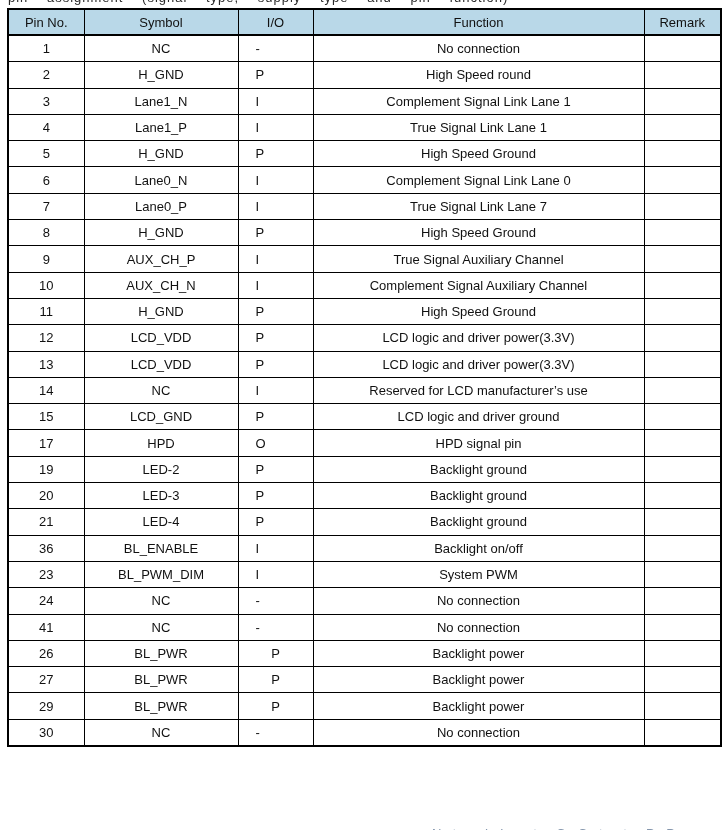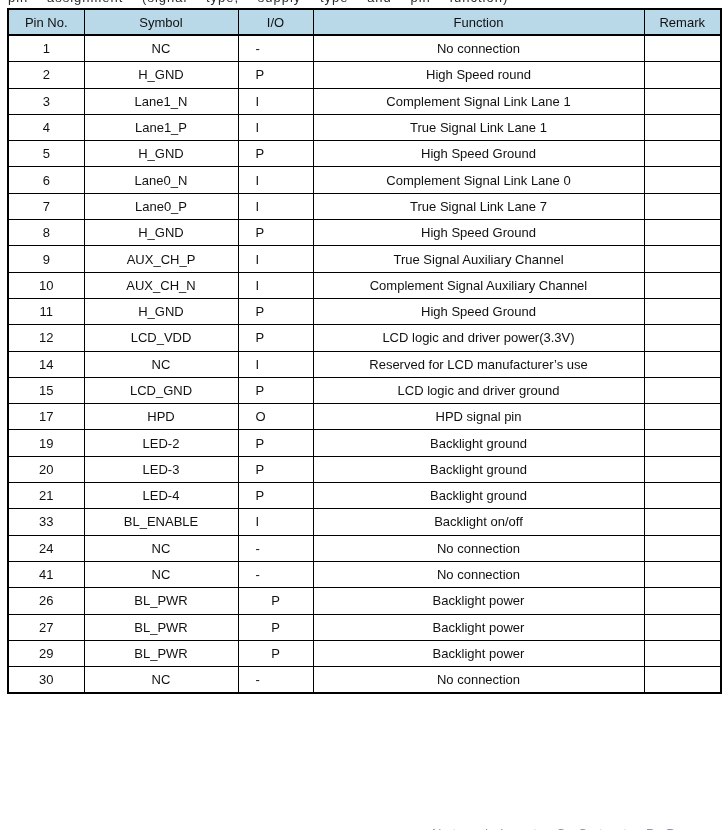--- a/index.html
+++ b/index.html
@@ -169,20 +169,27 @@
     <td></td>
   </tr>
         <tr>
     <td>12</td>
     <td>LCD_VDD</td>
     <td class="io-cell">P</td>
     <td>LCD logic and driver power(3.3V)</td>
     <td></td>
   </tr>
         <tr>
+    <td>13</td>
+    <td>LCD_VDD</td>
+    <td class="io-cell">P</td>
+    <td>LCD logic and driver power(3.3V)</td>
+    <td></td>
+  </tr>
+        <tr>
     <td>14</td>
     <td>NC</td>
     <td class="io-cell">I</td>
     <td>Reserved for LCD manufacturer’s use</td>
     <td></td>
   </tr>
         <tr>
     <td>15</td>
     <td>LCD_GND</td>
     <td class="io-cell">P</td>
@@ -211,24 +218,31 @@
     <td></td>
   </tr>
         <tr>
     <td>21</td>
     <td>LED-4</td>
     <td class="io-cell">P</td>
     <td>Backlight ground</td>
     <td></td>
   </tr>
         <tr>
-    <td>33</td>
+    <td>36</td>
     <td>BL_ENABLE</td>
     <td class="io-cell">I</td>
     <td>Backlight on/off</td>
+    <td></td>
+  </tr>
+        <tr>
+    <td>23</td>
+    <td>BL_PWM_DIM</td>
+    <td class="io-cell">I</td>
+    <td>System PWM</td>
     <td></td>
   </tr>
         <tr>
     <td>24</td>
     <td>NC</td>
     <td class="io-cell">-</td>
     <td>No connection</td>
     <td></td>
   </tr>
         <tr>

